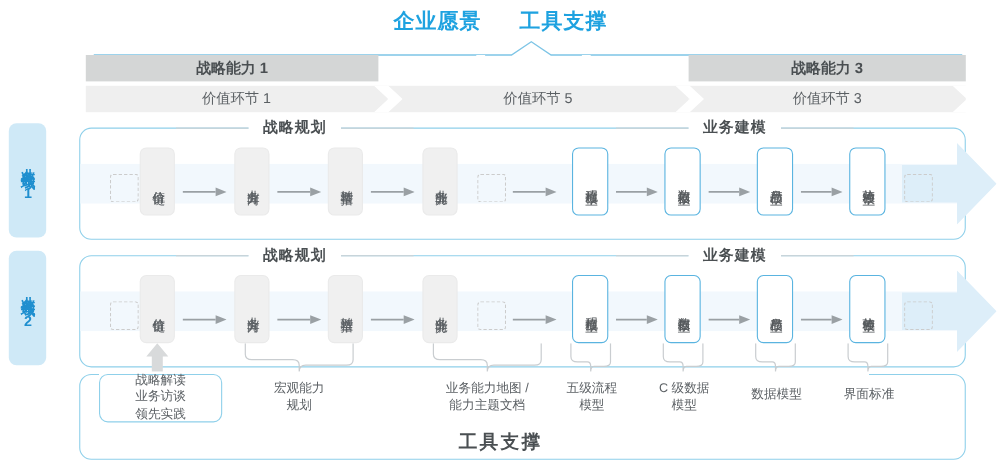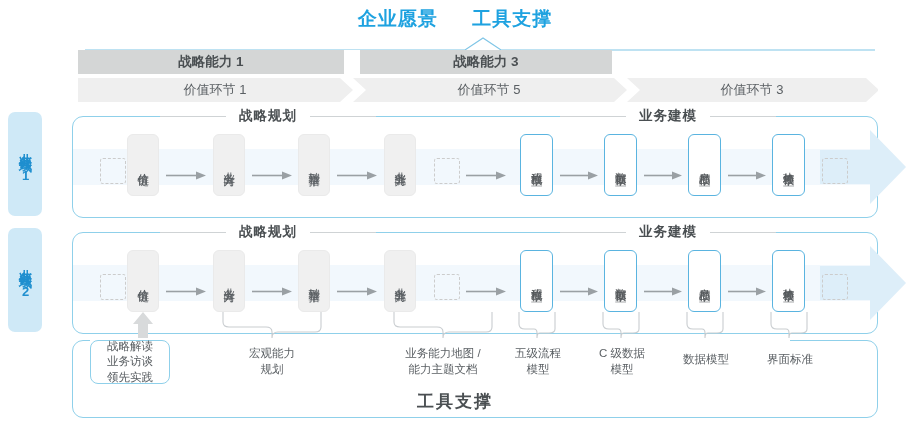--- a/index.html
+++ b/index.html
@@ -20,21 +20,21 @@
     font-size:19px;font-weight:bold;color:#1ea2e0;
     letter-spacing:1px;
   }
   .top-titles span{display:inline-block;}
   .gap{display:inline-block;width:22px;}
 
   
   .caret-wrap{position:absolute;left:85px;top:36px;width:790px;height:18px;}
 
   
-  .cap-bar{position:absolute;left:78px;top:50px;width:644px;height:24px;display:flex;}
+  .cap-bar{position:absolute;left:78px;top:50px;width:800px;height:24px;display:flex;justify-content:space-between;}
   .cap-cell{
     background:#d4d6d6;color:#4a4f52;
     font-size:13.5px;font-weight:bold;
     display:flex;align-items:center;justify-content:center;
     height:24px;
   }
   .cap-gap{width:8px;height:24px;background:#fff;}
 
   
   .val-bar{position:absolute;left:78px;top:78px;width:800px;height:24px;padding-left:24px;}
@@ -363,21 +363,21 @@
   <div class="bracket" style="left:768px;top:312px;">
     <svg width="42" height="26" viewBox="0 0 42 26">
       <path d="M3,0 L3,12 Q3,17 9,17 L18,17 Q21,17 21,21 L21,26 Q21,21 24,21 L33,21 Q39,21 39,17 L39,12 L39,0" fill="none" stroke="#c9cdd0" stroke-width="1.1"></path>
     </svg>
   </div>
 
   <div class="tool-panel" style="top:340px;height:78px;"></div>
 
   <div class="mask" style="left:90px;top:338px;width:700px;height:4px;"></div>
 
-  <div class="tool-box" style="left:90px;top:340px;width:80px;height:44px;">
+  <div class="tool-box" style="left:90px;top:340px;width:112px;height:44px;">
     <span>战略解读<br>业务访谈<br>领先实践</span>
   </div>
   <div class="tool-label" style="left:222px;top:346px;width:100px;">
     <span>宏观能力<br>规划</span>
   </div>
   <div class="tool-label" style="left:378px;top:346px;width:130px;">
     <span>业务能力地图 /<br>能力主题文档</span>
   </div>
   <div class="tool-label" style="left:500px;top:346px;width:76px;">
     <span>五级流程<br>模型</span>

